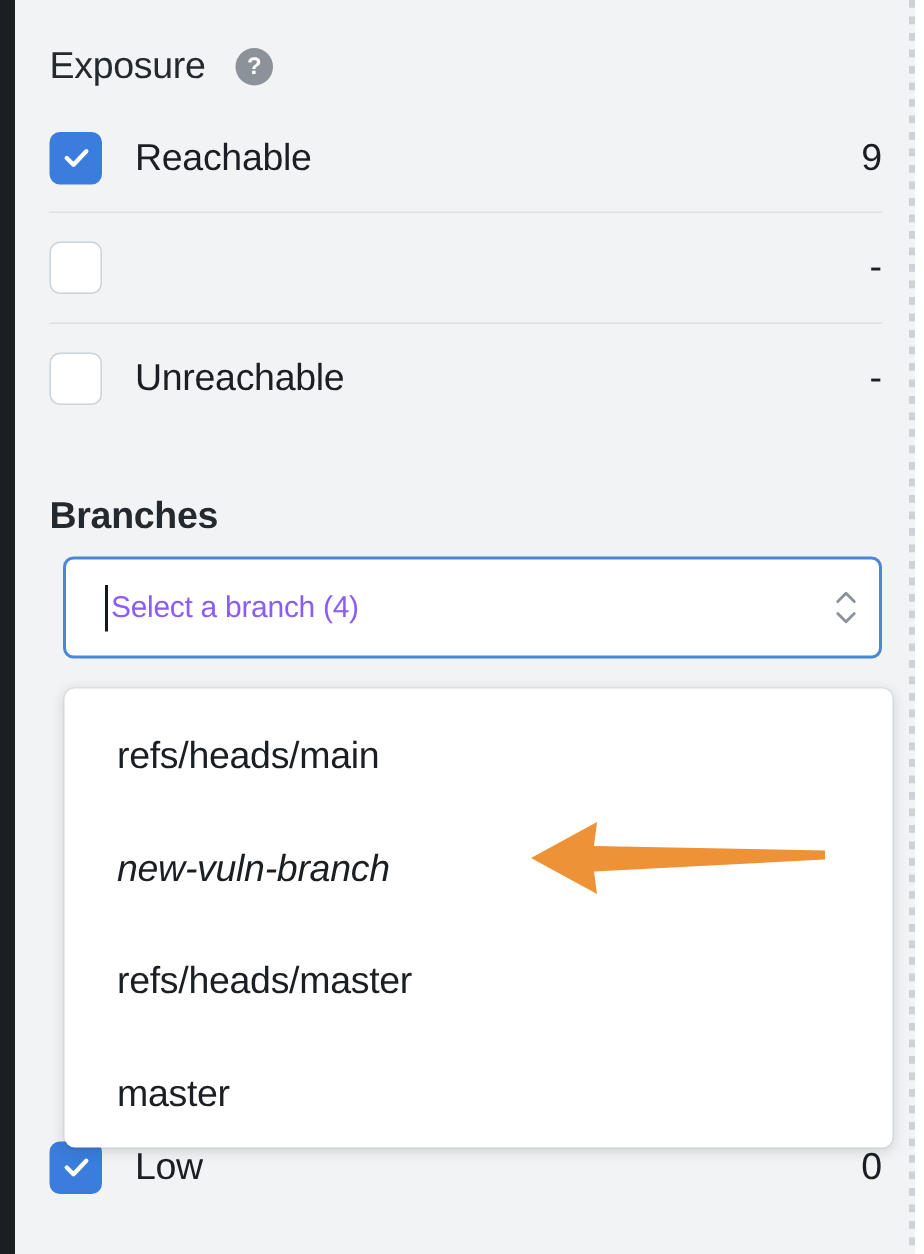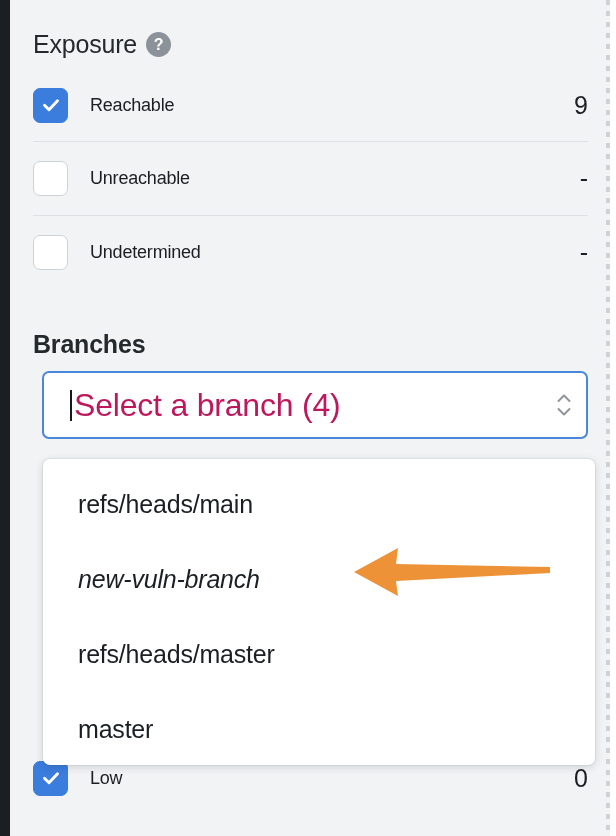--- a/index.html
+++ b/index.html
@@ -44,21 +44,21 @@
 
   .panel {
     position: absolute; left: 10px; top: 0;
     width: 596px; height: 836px;
     background: #f1f3f5;
   }
 
   
   .section-title-row {
     position: absolute;
-    display: flex; align-items: center; gap: 9px;
+    display: flex; align-items: center; gap: 20px;
   }
   .section-title {
     font-size: 25px;
     color: #24292e;
     letter-spacing: -0.2px;
     white-space: nowrap;
   }
   .help-icon {
     width: 25px; height: 25px;
     border-radius: 50%;
@@ -90,21 +90,21 @@
     border: 1.5px solid #cdd2d9;
   }
   .checkbox.checked {
     background: #3b7ddd;
     border: 1.5px solid #3b7ddd;
   }
   .checkbox.checked svg { display: block; }
 
   .filter-label {
     margin-left: 22px;
-    font-size: 18px;
+    font-size: 25px;
     color: #1b1f23;
     letter-spacing: -0.2px;
     white-space: nowrap;
   }
   .filter-value {
     margin-left: auto;
     font-size: 25px;
     color: #1b1f23;
   }
 
@@ -126,22 +126,22 @@
     display: flex; align-items: center;
     padding: 0 14px 0 26px;
     cursor: text;
   }
   .caret {
     width: 2px; height: 31px;
     background: #16191c;
     flex: none;
   }
   .select-placeholder {
-    font-size: 32px;
-    color: #be185d;
+    font-size: 20px;
+    color: #8b5cf6;
     letter-spacing: -0.2px;
     margin-left: 2px;
     white-space: nowrap;
     user-select: none;
   }
   .select-chevrons {
     margin-left: auto;
     display: flex; flex-direction: column;
     align-items: center; justify-content: center;
     gap: 4px;
@@ -204,30 +204,29 @@
       </span>
       <span class="filter-label">Reachable</span>
       <span class="filter-value">9</span>
     </div>
     <div class="row-divider" style="top:141px;"></div>
 
     <div class="filter-row" style="top:150px;">
       <span class="checkbox unchecked">
         
       </span>
-      <span class="filter-label">Unreachable</span>
       <span class="filter-value">-</span>
     </div>
     <div class="row-divider" style="top:215px;"></div>
 
     <div class="filter-row" style="top:224px;">
       <span class="checkbox unchecked">
         
       </span>
-      <span class="filter-label">Undetermined</span>
+      <span class="filter-label">Unreachable</span>
       <span class="filter-value">-</span>
     </div>
 
     <div class="section-title-row" style="left:23px; top:330px;font-weight:bold;">
       <span class="section-title">Branches</span>
     </div>
 
     <div class="branch-select">
       <span class="caret"></span>
       <span class="select-placeholder">Select a branch (4)</span>

